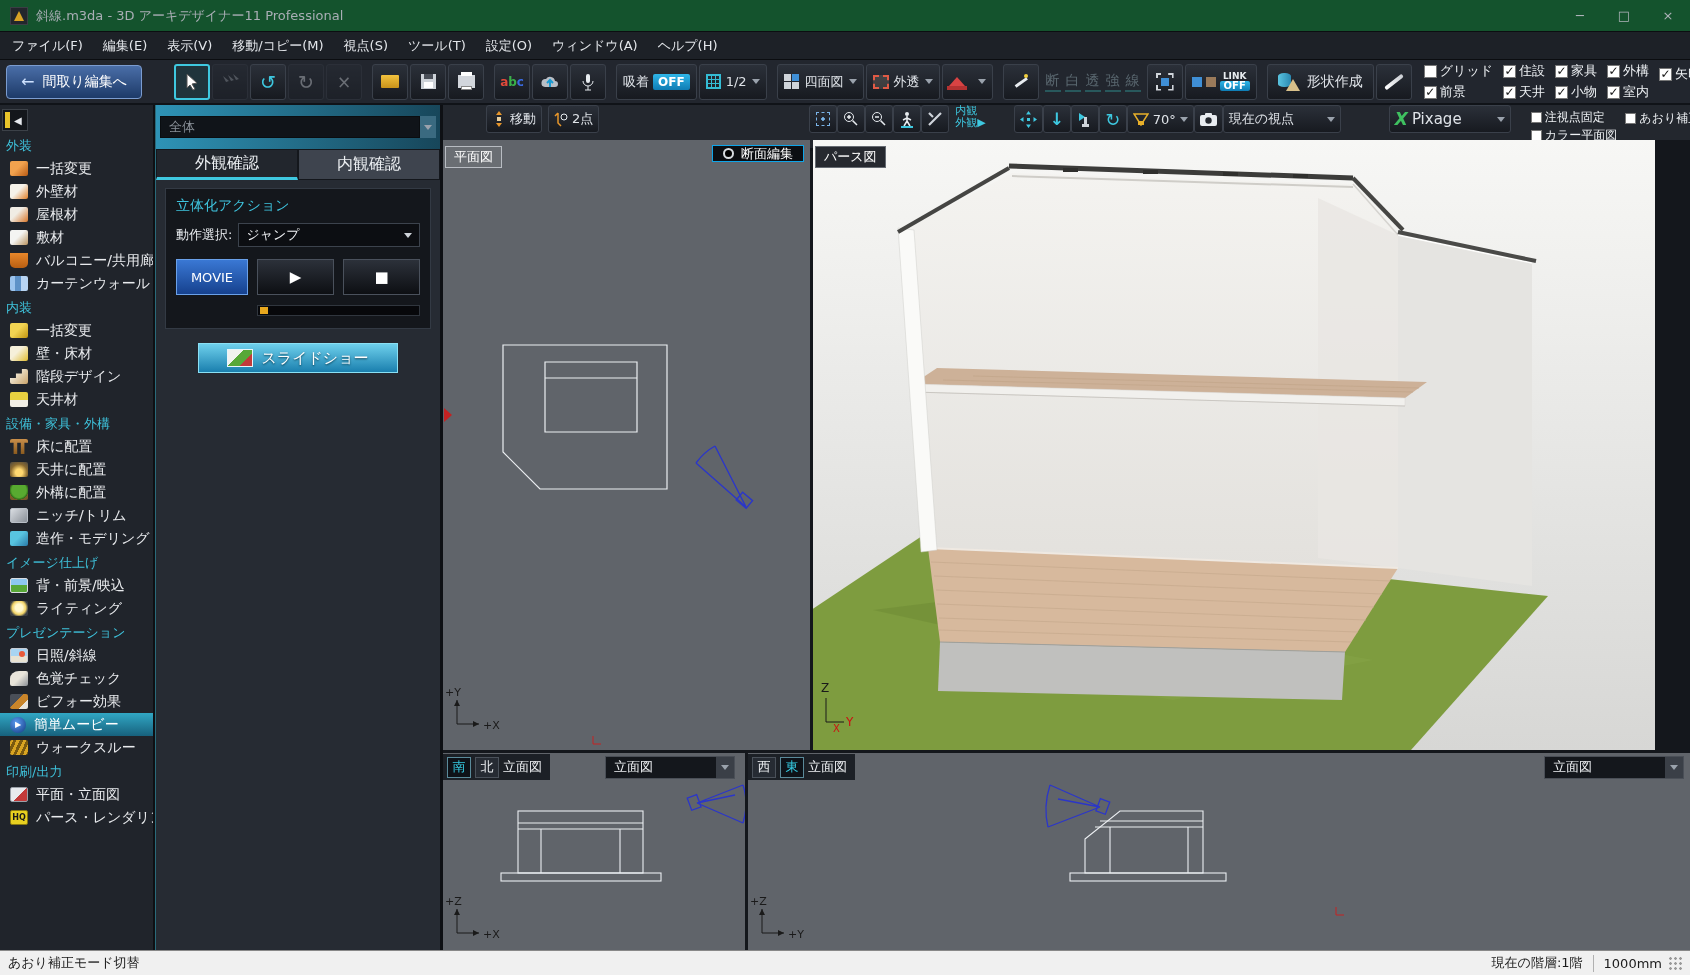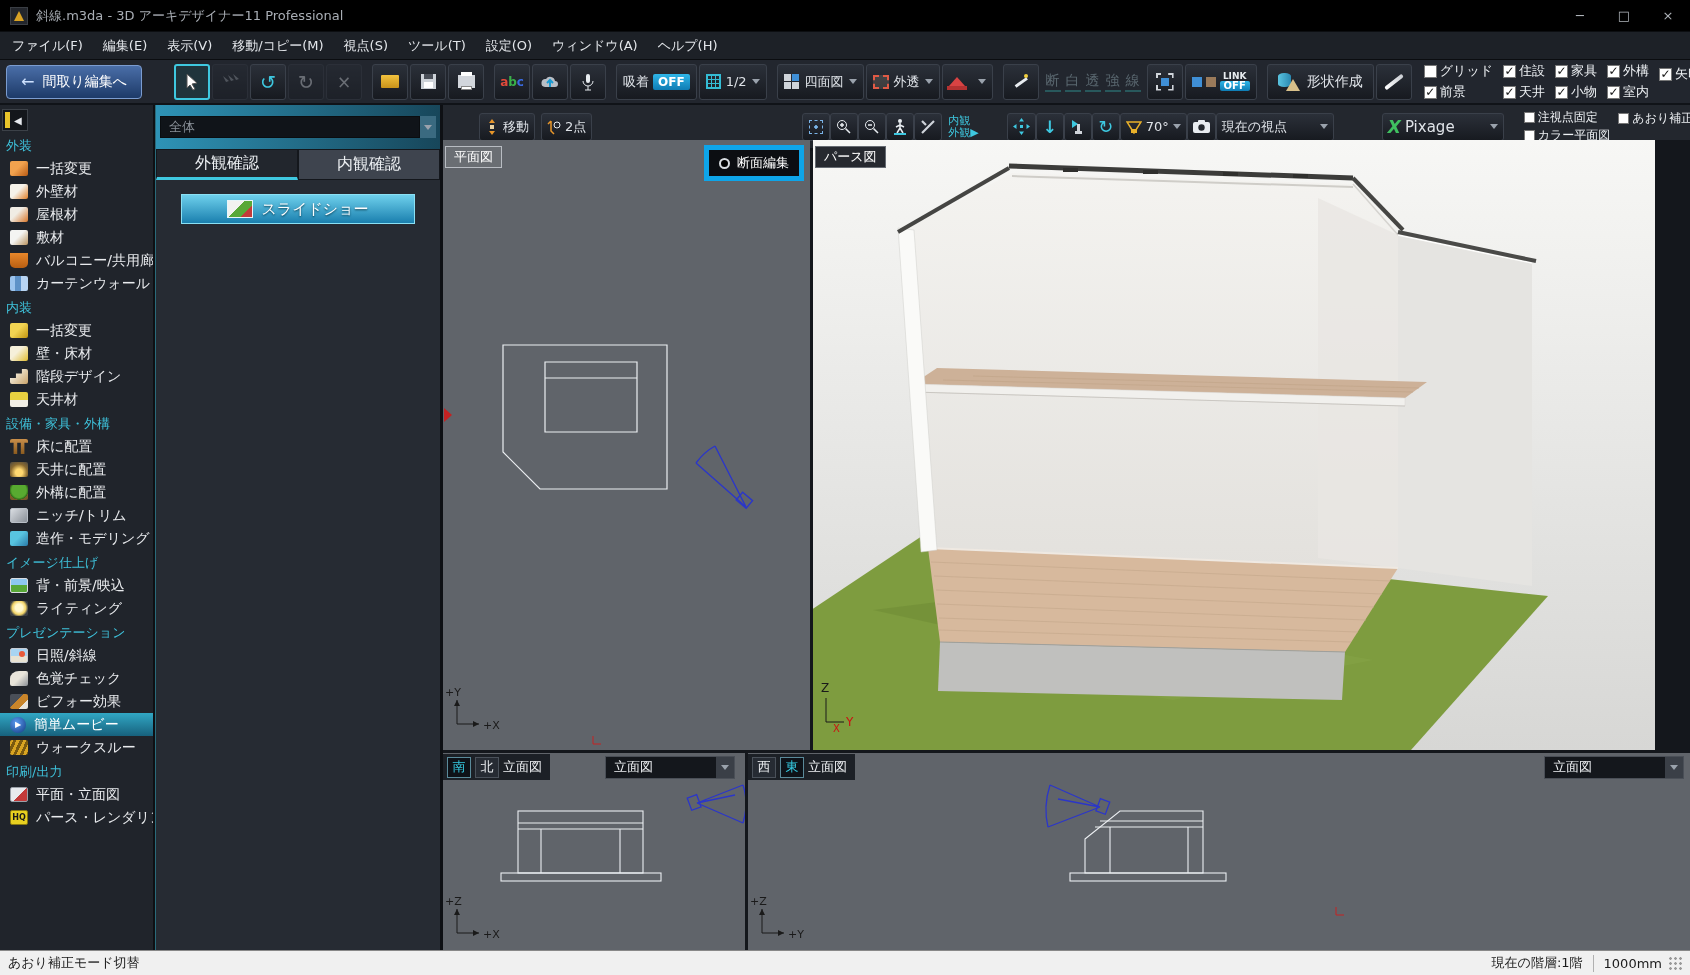--- a/index.html
+++ b/index.html
@@ -1,19 +1,19 @@
 <!DOCTYPE html>
 <html><head>
 <meta charset="utf-8">
 <style>
 *{box-sizing:border-box;margin:0;padding:0}
 html,body{width:1690px;height:975px;overflow:hidden;background:#15181d;font-family:"DejaVu Sans","Liberation Sans",sans-serif;-webkit-font-smoothing:antialiased}
 #app{width:1690px;height:975px;display:flex;flex-direction:column;position:relative}
 
-.titlebar{height:32px;background:#000000;display:flex;align-items:center;padding-left:10px;flex:none;border-bottom:1px solid #0c0e11}
+.titlebar{height:32px;background:#14532d;display:flex;align-items:center;padding-left:10px;flex:none;border-bottom:1px solid #0c0e11}
 .appicon{width:18px;height:18px;background:#23262c;border:1px solid #3a3e44;position:relative;margin-right:8px}
 .appicon::after{content:"";position:absolute;left:3px;bottom:3px;border-left:5px solid transparent;border-right:5px solid transparent;border-bottom:10px solid #d8a224}
 .title-text{color:#a9aeb5;font-size:13px}
 .winbtns{margin-left:auto;display:flex}
 .winbtn{width:44px;height:31px;color:#aeb3b9;font-size:13px;display:flex;align-items:center;justify-content:center}
 
 .menubar{height:28px;background:#1d2127;display:flex;align-items:center;gap:20px;padding-left:12px;flex:none;border-bottom:1px solid #0b0d10}
 .menu-item{color:#e3e6ea;font-size:13px}
 
 .toolbar{height:45px;background:#22262e;display:flex;align-items:center;padding:0 6px;flex:none;border-bottom:2px solid #101318;gap:2px}
@@ -103,38 +103,38 @@
 .motionrow{display:flex;align-items:center;gap:6px;margin-bottom:12px}
 .mlabel{color:#e8ebef;font-size:13px;white-space:nowrap}
 .mdd{flex:1;height:24px;background:#0c0e12;border:1px solid #3c434d;display:flex;align-items:center;padding:0 7px;color:#f0f2f5;font-size:13px}
 .mdd .tri{margin-left:auto;border-top-color:#cfd4da}
 .btnrow{display:flex;gap:9px;margin-bottom:10px}
 .moviebtn{width:72px;height:36px;background:linear-gradient(180deg,#3a78d4,#16418e);border:1px solid #6aa0e8;color:#fff;font-size:13px;display:flex;align-items:center;justify-content:center}
 .playbtn,.stopbtn{flex:1;height:36px;background:linear-gradient(180deg,#2c313a,#0d0f13);border:1px solid #4a515c;color:#fff;display:flex;align-items:center;justify-content:center;font-size:15px}
 .sliderrow{display:flex;margin-left:81px}
 .slider{flex:1;height:11px;background:#07080b;border:1px solid #30363e;position:relative}
 .knob{position:absolute;left:2px;top:1px;width:8px;height:7px;background:#e8a81e}
-.slideshow{margin:14px auto 0 auto;width:234px;height:30px;background:linear-gradient(180deg,#6ed0ec,#1a7fae);border:1px solid #8ae0f4;display:flex;align-items:center;justify-content:center;gap:8px;color:#fff;font-size:15px;text-shadow:0 1px 2px #06384a;flex:none}
+.slideshow{margin:14px auto 0 auto;width:200px;height:30px;background:linear-gradient(180deg,#6ed0ec,#1a7fae);border:1px solid #8ae0f4;display:flex;align-items:center;justify-content:center;gap:8px;color:#fff;font-size:15px;text-shadow:0 1px 2px #06384a;flex:none}
 .ssic{width:26px;height:18px;background:linear-gradient(135deg,#f2f2f0 40%,#58a838 40% 70%,#c23a3a 70%);border:1px solid #e8f6fa}
 
 .workspace{flex:1;position:relative;background:#14171c;min-width:0}
-.vtoolbar{position:absolute;left:0;top:0;right:0;height:46px;background:#23272e;border-bottom:3px solid #101318;display:flex;align-items:center;padding:0 12px}
+.vtoolbar{position:absolute;left:0;top:0;right:0;height:46px;background:#23272e;border-bottom:3px solid #101318;display:flex;padding:0 19px}
 .vtb{height:28px;min-width:28px;background:linear-gradient(180deg,#2b3039,#171a20);border:1px solid #3a404a;border-radius:3px;display:flex;align-items:center;justify-content:center;color:#dfe3e8;font-size:13px;gap:4px;padding:0 5px;flex:none}
 .cyan{color:#3ec8e0}
 .inout{display:flex;flex-direction:column;line-height:1.05;font-size:11px;color:#3ec8e0;align-items:flex-start;margin:0 6px;flex:none}
 .views{position:absolute;left:0;top:35px;right:0;bottom:0}
 .vp{position:absolute;background:#60646a;overflow:hidden}
 #vp-plan{left:0;top:0;width:367px;height:610px}
 #vp-persp{left:370px;top:0;width:842px;height:610px}
 #vp-elsn{left:0;top:613px;width:302px;bottom:0}
 #vp-elwe{left:305px;top:613px;right:0;bottom:0}
 .rightstrip{position:absolute;right:0;top:0;width:35px;height:610px;background:#14171c}
 .vplabel{position:absolute;left:2px;top:6px;background:#6a6e73;border:1px solid #b8bcc2;color:#fff;font-size:13px;padding:1px 8px;z-index:3}
 .vplabel.dark{background:#26292f;border-color:#666b72}
-.secedit{position:absolute;right:6px;top:5px;height:36px;background:#0c0e12;border:5px solid #0ea5e9;color:#fff;font-size:13px;display:flex;align-items:center;gap:7px;padding:0 10px;z-index:3}
+.secedit{position:absolute;right:6px;top:5px;height:17px;background:#0c0e12;border:1px solid #0ea5e9;color:#fff;font-size:13px;display:flex;align-items:center;gap:7px;padding:0 10px;z-index:3}
 .dot{width:11px;height:11px;border-radius:50%;background:#000;border:2px solid #d8dce0}
 .elev-header{position:absolute;left:0;top:0;right:0;height:28px;display:flex;align-items:center;z-index:3}
 .elchip{height:26px;background:#1c2026;display:flex;align-items:center;gap:4px;padding:0 8px 0 4px;color:#eef0f3;font-size:13px}
 .dirbtn{width:24px;height:21px;display:flex;align-items:center;justify-content:center;font-size:13px;background:#262b33;border:1px solid #4a515a;color:#e8ebee}
 .dirbtn.on{background:#0e1218;border-color:#5a8a9a;color:#35c8e0}
 .eldd{height:23px;background:#14171c;border:1px solid #4a4f57;display:flex;align-items:center;color:#eef0f3;font-size:13px;padding-left:8px}
 .eldd .arrbox{width:18px;height:21px;background:#3a3f47;margin-left:auto;display:flex;align-items:center;justify-content:center}
 
 .statusbar{height:25px;background:#f0f0f0;border-top:1px solid #888;display:flex;align-items:center;font-size:13px;color:#1a1a1a;flex:none;padding:0 8px}
 .st-sep{width:1px;height:17px;background:#b0b0b0;margin:0 10px}
@@ -453,20 +453,44 @@
         <div class="scopedd">
             <span>全体</span>
           </div>
         <div class="scopearr">
             <span class="tri"></span>
           </div>
       </div>
       <div class="tabs">
         <div class="tab active">外観確認</div>
         <div class="tab">内観確認</div>
+      </div>
+      <div class="groupbox">
+        <div class="gtitle">立体化アクション</div>
+        <div class="motionrow">
+          <span class="mlabel">動作選択:</span>
+          <div class="mdd">
+            <span>ジャンプ</span>
+            <span class="tri"></span>
+          </div>
+        </div>
+        <div class="btnrow">
+          <div class="moviebtn">MOVIE</div>
+          <div class="playbtn">
+              <span>▶</span>
+            </div>
+          <div class="stopbtn">
+              <span>■</span>
+            </div>
+        </div>
+        <div class="sliderrow">
+          <div class="slider">
+              <span class="knob"></span>
+            </div>
+        </div>
       </div>
       <div class="slideshow">
         <span class="ssic"></span>
         <span>スライドショー</span>
       </div>
     </div>
 
     <div class="workspace">
       <div class="vtoolbar">
         <div class="vtb" style="margin-left:24px">

